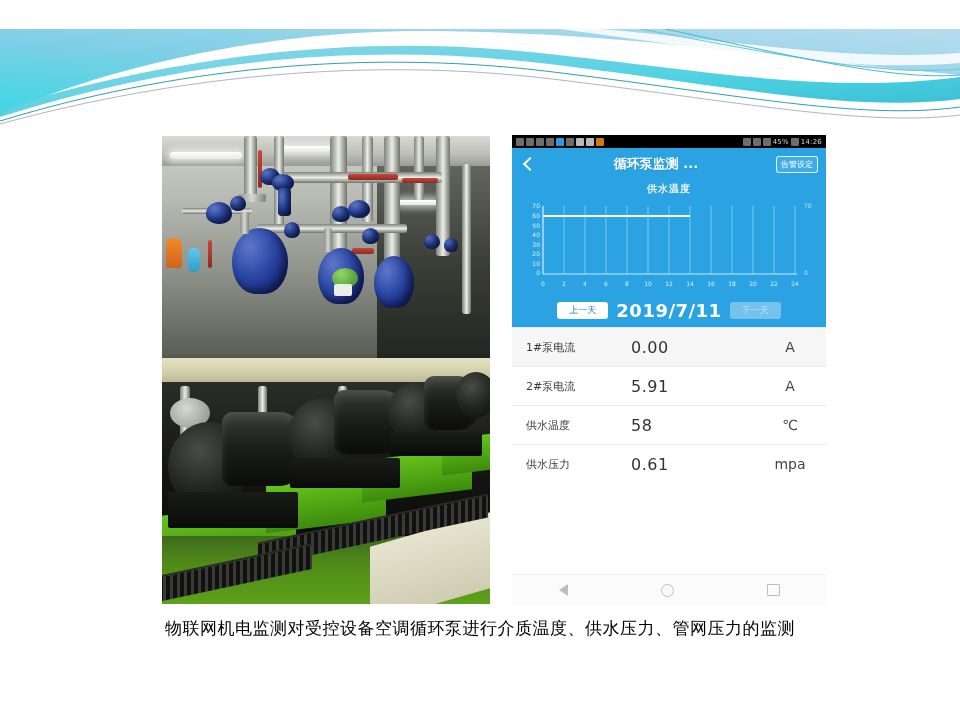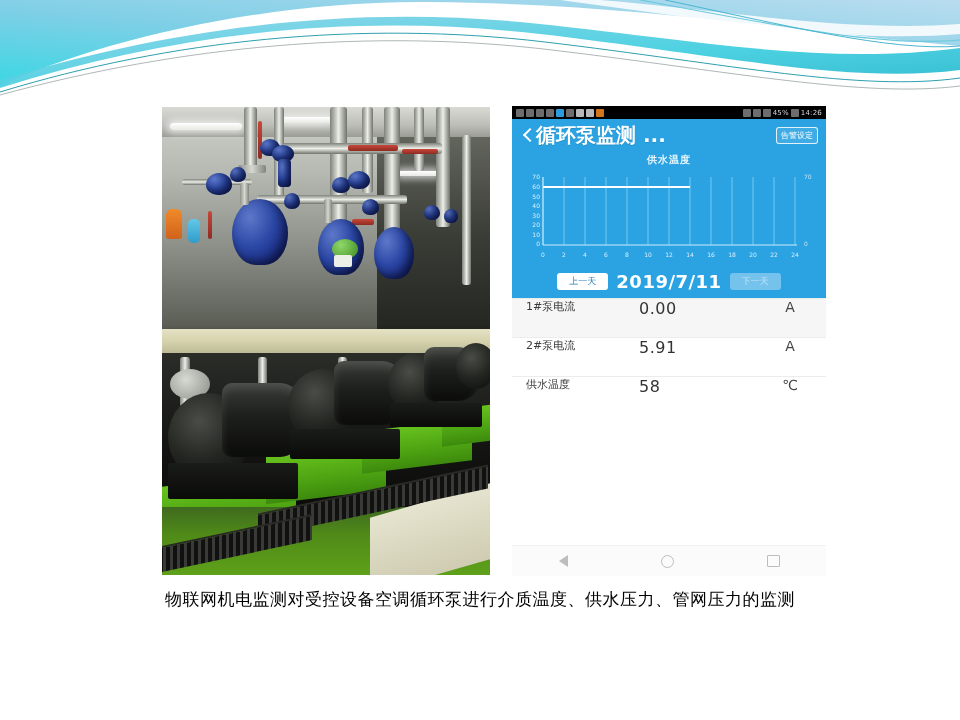--- a/index.html
+++ b/index.html
@@ -1,21 +1,21 @@
 <!DOCTYPE html>
 <html><head>
 <meta charset="utf-8">
 <style>
   html,body{margin:0;padding:0;}
   body{
     width:960px;height:720px;background:#ffffff;
     font-family:"Liberation Sans","DejaVu Sans",sans-serif;
     overflow:hidden;position:relative;
   }
-  .slide{position:absolute;inset:0;background:#fff;overflow:hidden;}
+  .slide{position:absolute;inset:0;background:#fff;overflow:hidden;margin-top:29px;}
 
   
   .banner{position:absolute;left:0;top:0;width:960px;height:100px;overflow:hidden;}
   .banner svg{display:block;}
 
   
   .photo{
     position:absolute;left:162px;top:107px;width:328px;height:468px;
     overflow:hidden;background:#0c0c0c;
   }
@@ -76,21 +76,21 @@
 
   .appbar{
     height:32px;background:#2ba3e3;color:#fff;
     display:flex;align-items:center;padding:0 8px;position:relative;
   }
   .back-ico{width:16px;height:16px;flex:0 0 16px;position:relative;}
   .back-ico:before{
     content:"";position:absolute;left:5px;top:3px;width:8px;height:8px;
     border-left:2.6px solid #fff;border-bottom:2.6px solid #fff;transform:rotate(45deg);
   }
-  .app-title{flex:1;text-align:left;font-size:20px;font-weight:bold;
+  .app-title{flex:1;text-align:center;font-size:13px;font-weight:bold;
     text-shadow:0 1px 1px rgba(0,0,0,.12);}
   .alarm-btn{
     border:1px solid rgba(255,255,255,.85);border-radius:3px;
     font-size:8px;padding:2px 4px;color:#fff;background:rgba(255,255,255,.10);
     white-space:nowrap;
   }
 
   .chartwrap{background:#2ba3e3;padding:2px 0 4px;position:relative;}
   .chart-title{text-align:center;color:#eaf6fd;font-size:10px;font-weight:bold;letter-spacing:1px;}
   .chart-svg{display:block;margin:0 auto;}
@@ -105,22 +105,22 @@
   }
   .datebtn.dim{background:rgba(255,255,255,.35);color:#bfe3f6;}
   .datelabel{color:#fff;font-size:18px;font-weight:bold;letter-spacing:.5px;}
 
   .pumplist{background:#fff;padding:3px 0 2px;}
   .pumprow{display:flex;align-items:center;justify-content:space-between;
     padding:1px 14px;font-size:11px;color:#2c2c2c;}
   .pumpstate{background:#eaeaea;color:#555;font-size:9px;padding:0 5px;border-radius:1px;}
 
   .metricrow{
-    display:flex;align-items:flex-start;height:38px;
-    border-top:1px solid #ececec;padding:0 14px;font-size:11px;color:#3a3a3a;gap:8px;
+    display:flex;align-items:center;height:38px;
+    border-top:1px solid #ececec;padding:0 14px;font-size:11px;color:#3a3a3a;
   }
   .metricrow.alt{background:#f6f6f6;}
   .m-label{width:105px;}
   .m-value{flex:1;text-align:left;font-size:16px;color:#333;letter-spacing:.5px;}
   .m-unit{width:44px;text-align:center;font-size:14px;color:#444;}
 
   .navbar{
     position:absolute;left:0;bottom:0;width:100%;height:30px;background:#fbfbfb;
     display:flex;align-items:center;justify-content:space-around;
     border-top:1px solid #f0f0f0;
@@ -358,20 +358,25 @@
     <div class="metricrow">
       <span class="m-label">2#泵电流</span>
       <span class="m-value">5.91</span>
       <span class="m-unit">A</span>
     </div>
     <div class="metricrow">
       <span class="m-label">供水温度</span>
       <span class="m-value">58</span>
       <span class="m-unit">℃</span>
     </div>
+    <div class="metricrow">
+      <span class="m-label">供水压力</span>
+      <span class="m-value">0.61</span>
+      <span class="m-unit">mpa</span>
+    </div>
 
     <div class="navbar">
       <span class="nav-back"></span>
       <span class="nav-home"></span>
       <span class="nav-rec"></span>
     </div>
   </div>
 
   <div class="caption">物联网机电监测对受控设备空调循环泵进行介质温度、供水压力、管网压力的监测</div>
 </div>

